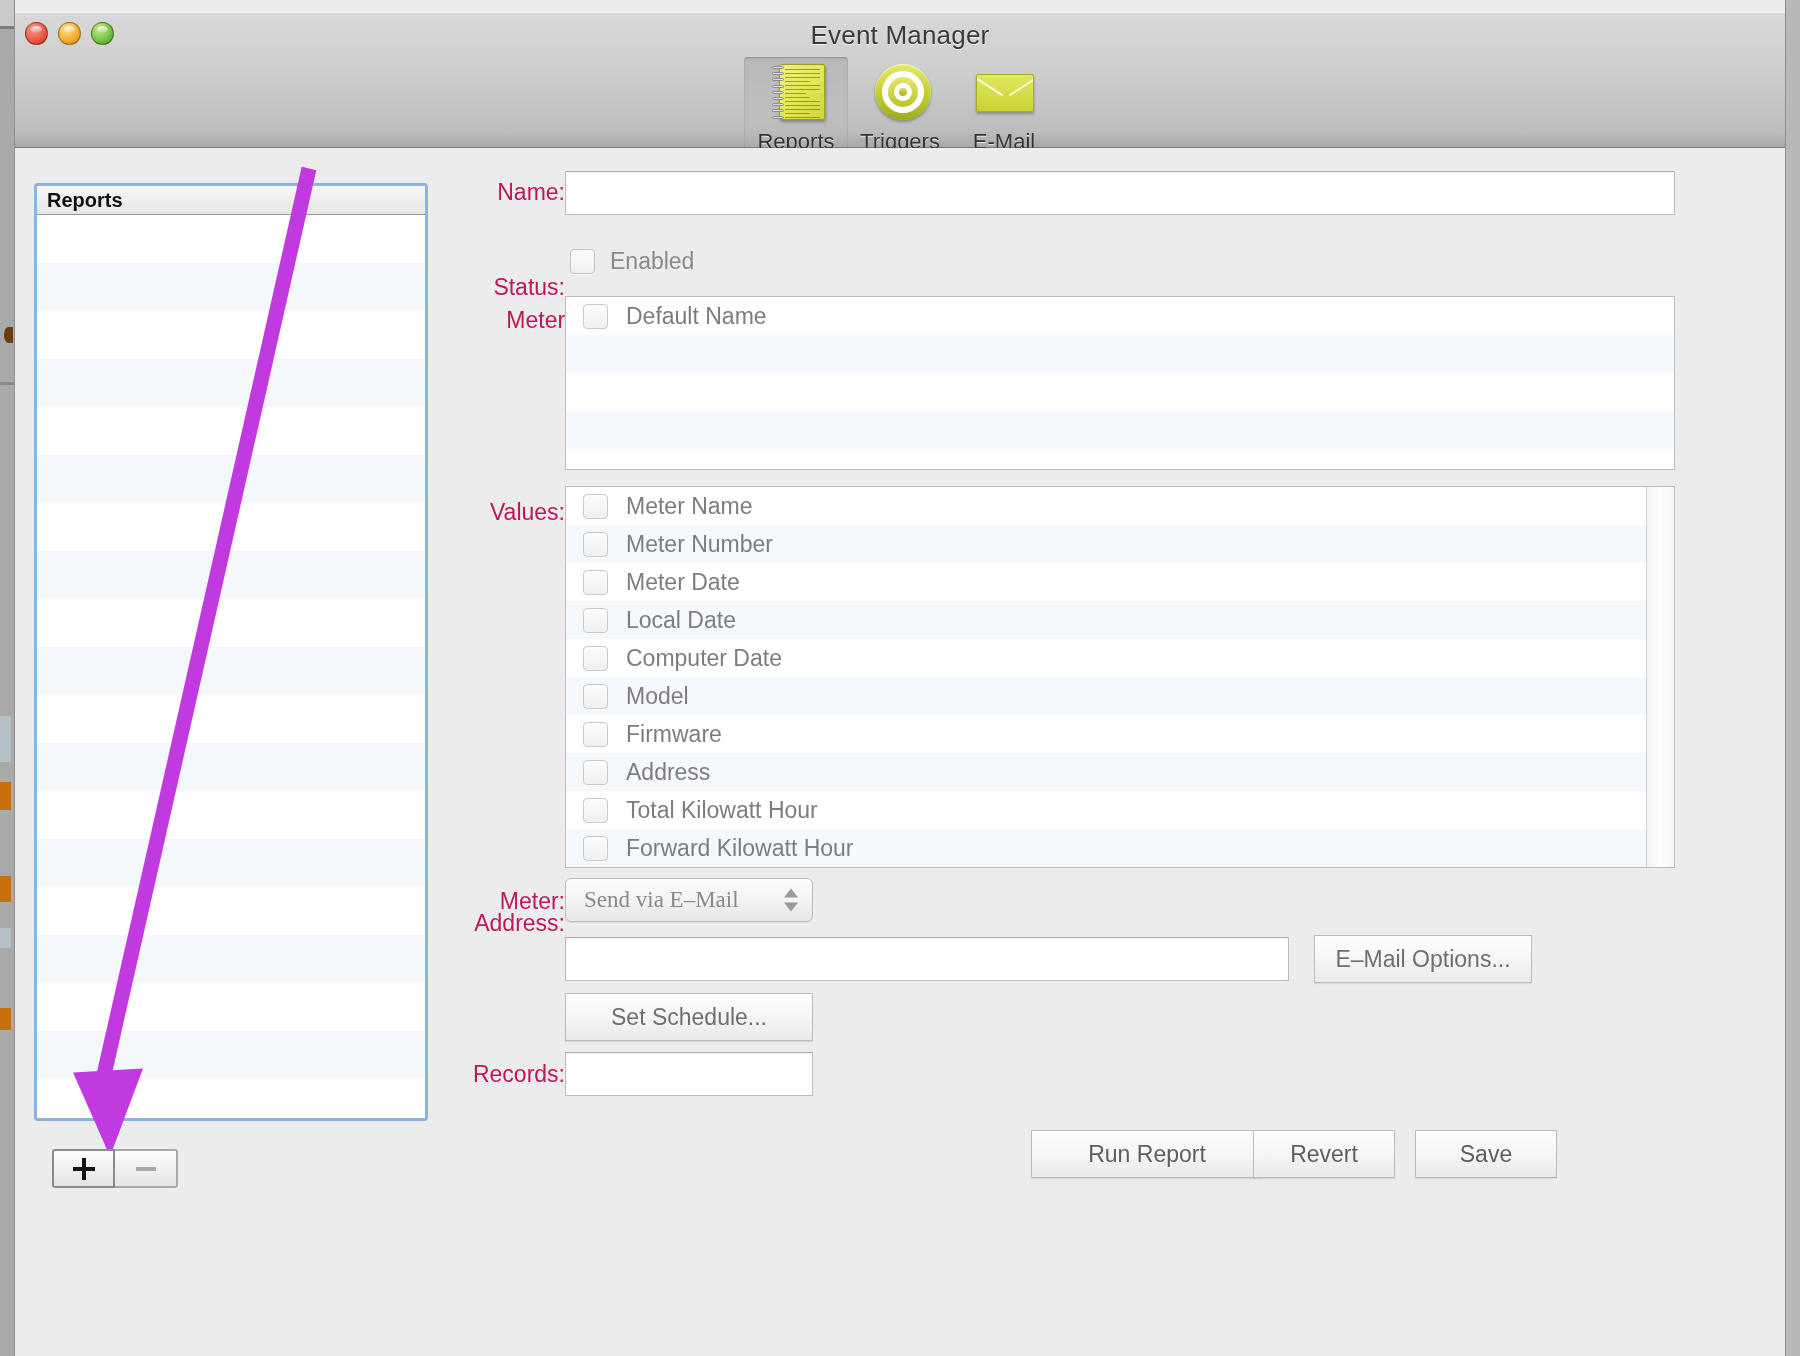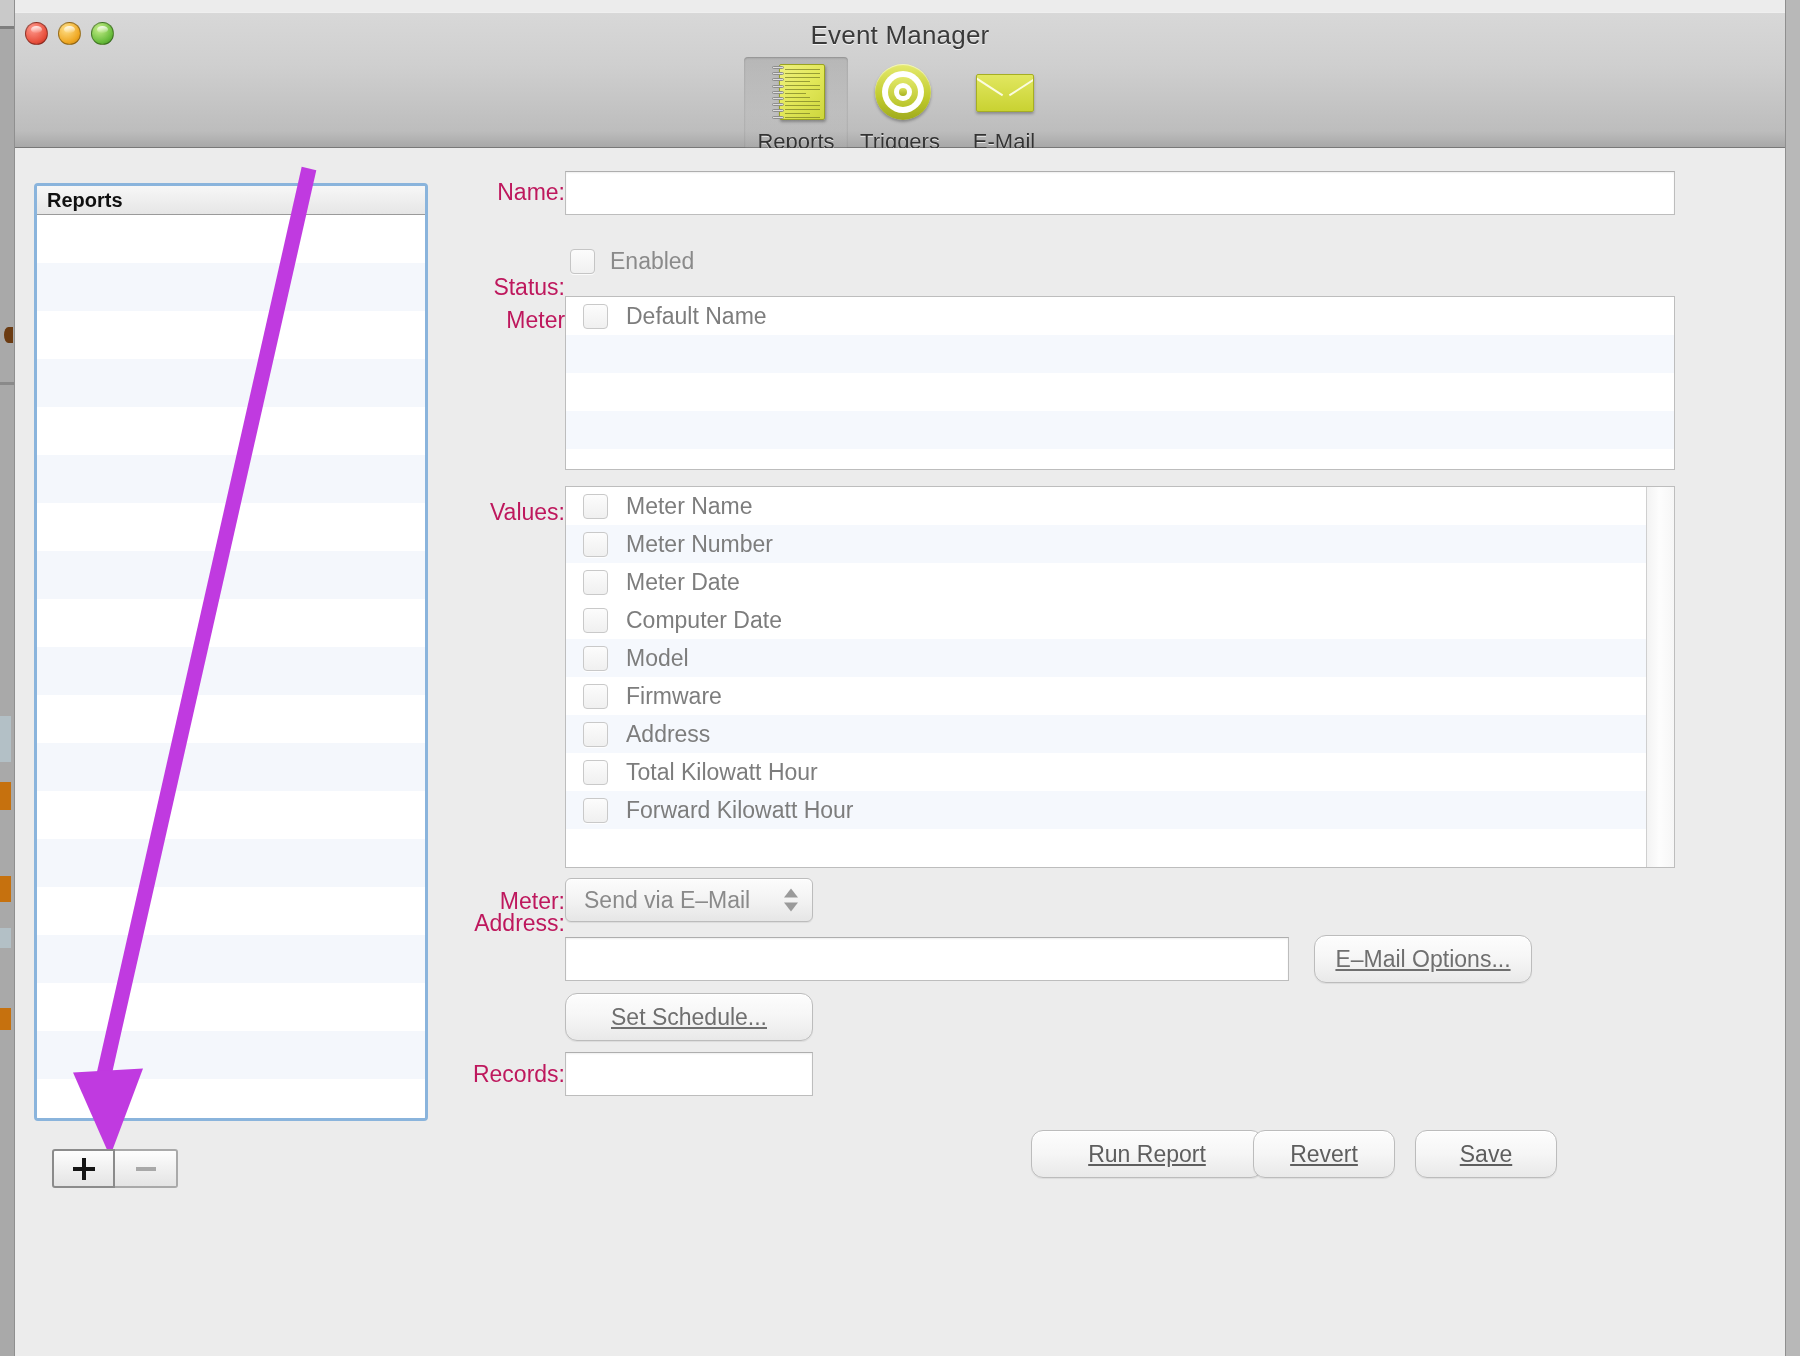--- a/index.html
+++ b/index.html
@@ -254,38 +254,37 @@
   .vscroll {
     position:absolute; right:0; top:0; bottom:0; width: 28px;
     background: linear-gradient(to right,#f3f3f3,#fdfdfd 45%, #f6f6f6);
     border-left: 1px solid #cfcfcf;
   }
 
   .abtn {
     position:absolute;
     background: linear-gradient(to bottom,#fdfdfd 0%, #f6f6f6 48%, #e9e9e9 100%);
     border: 1px solid #bcbcbc;
-    border-radius: 12px;
+    border-radius: 0;
     box-shadow: 0 1px 1px rgba(0,0,0,0.07), inset 0 1px 0 #fff;
     display:flex; align-items:center; justify-content:center;
     font-size: 23px; color: #6f6f6f;
     white-space: nowrap;
-    text-decoration: underline;
   }
   .abtn.enabled { color:#5e5e5e; }
 
   .popup {
     position:absolute;
     background: linear-gradient(to bottom,#fcfcfc 0%, #f3f3f3 50%, #e6e6e6 100%);
     border: 1px solid #bcbcbc;
     border-radius: 6px;
     box-shadow: 0 1px 1px rgba(0,0,0,0.07), inset 0 1px 0 #fff;
     display:flex; align-items:center;
     padding-left: 18px;
-    font-size: 23px; color: #8a8a8a;
+    font-size: 23px; color: #8a8a8a; font-family: Liberation Serif, serif;
   }
   .stepper {
     position:absolute; right: 14px; top: 50%; transform: translateY(-50%);
     display:flex; flex-direction:column; gap:5px;
   }
   .stepper .up, .stepper .dn { width:0; height:0; }
   .stepper .up { border-left:7px solid transparent; border-right:7px solid transparent; border-bottom:9px solid #9a9a9a; }
   .stepper .dn { border-left:7px solid transparent; border-right:7px solid transparent; border-top:9px solid #9a9a9a; }
 
   
@@ -444,20 +443,24 @@
           <span>Meter Name</span>
           </div>
         <div class="lrow alt">
           <span class="cb"></span>
           <span>Meter Number</span>
           </div>
         <div class="lrow">
           <span class="cb"></span>
           <span>Meter Date</span>
           </div>
+        <div class="lrow alt">
+          <span class="cb"></span>
+          <span>Local Date</span>
+          </div>
         <div class="lrow">
           <span class="cb"></span>
           <span>Computer Date</span>
           </div>
         <div class="lrow alt">
           <span class="cb"></span>
           <span>Model</span>
           </div>
         <div class="lrow">
           <span class="cb"></span>

